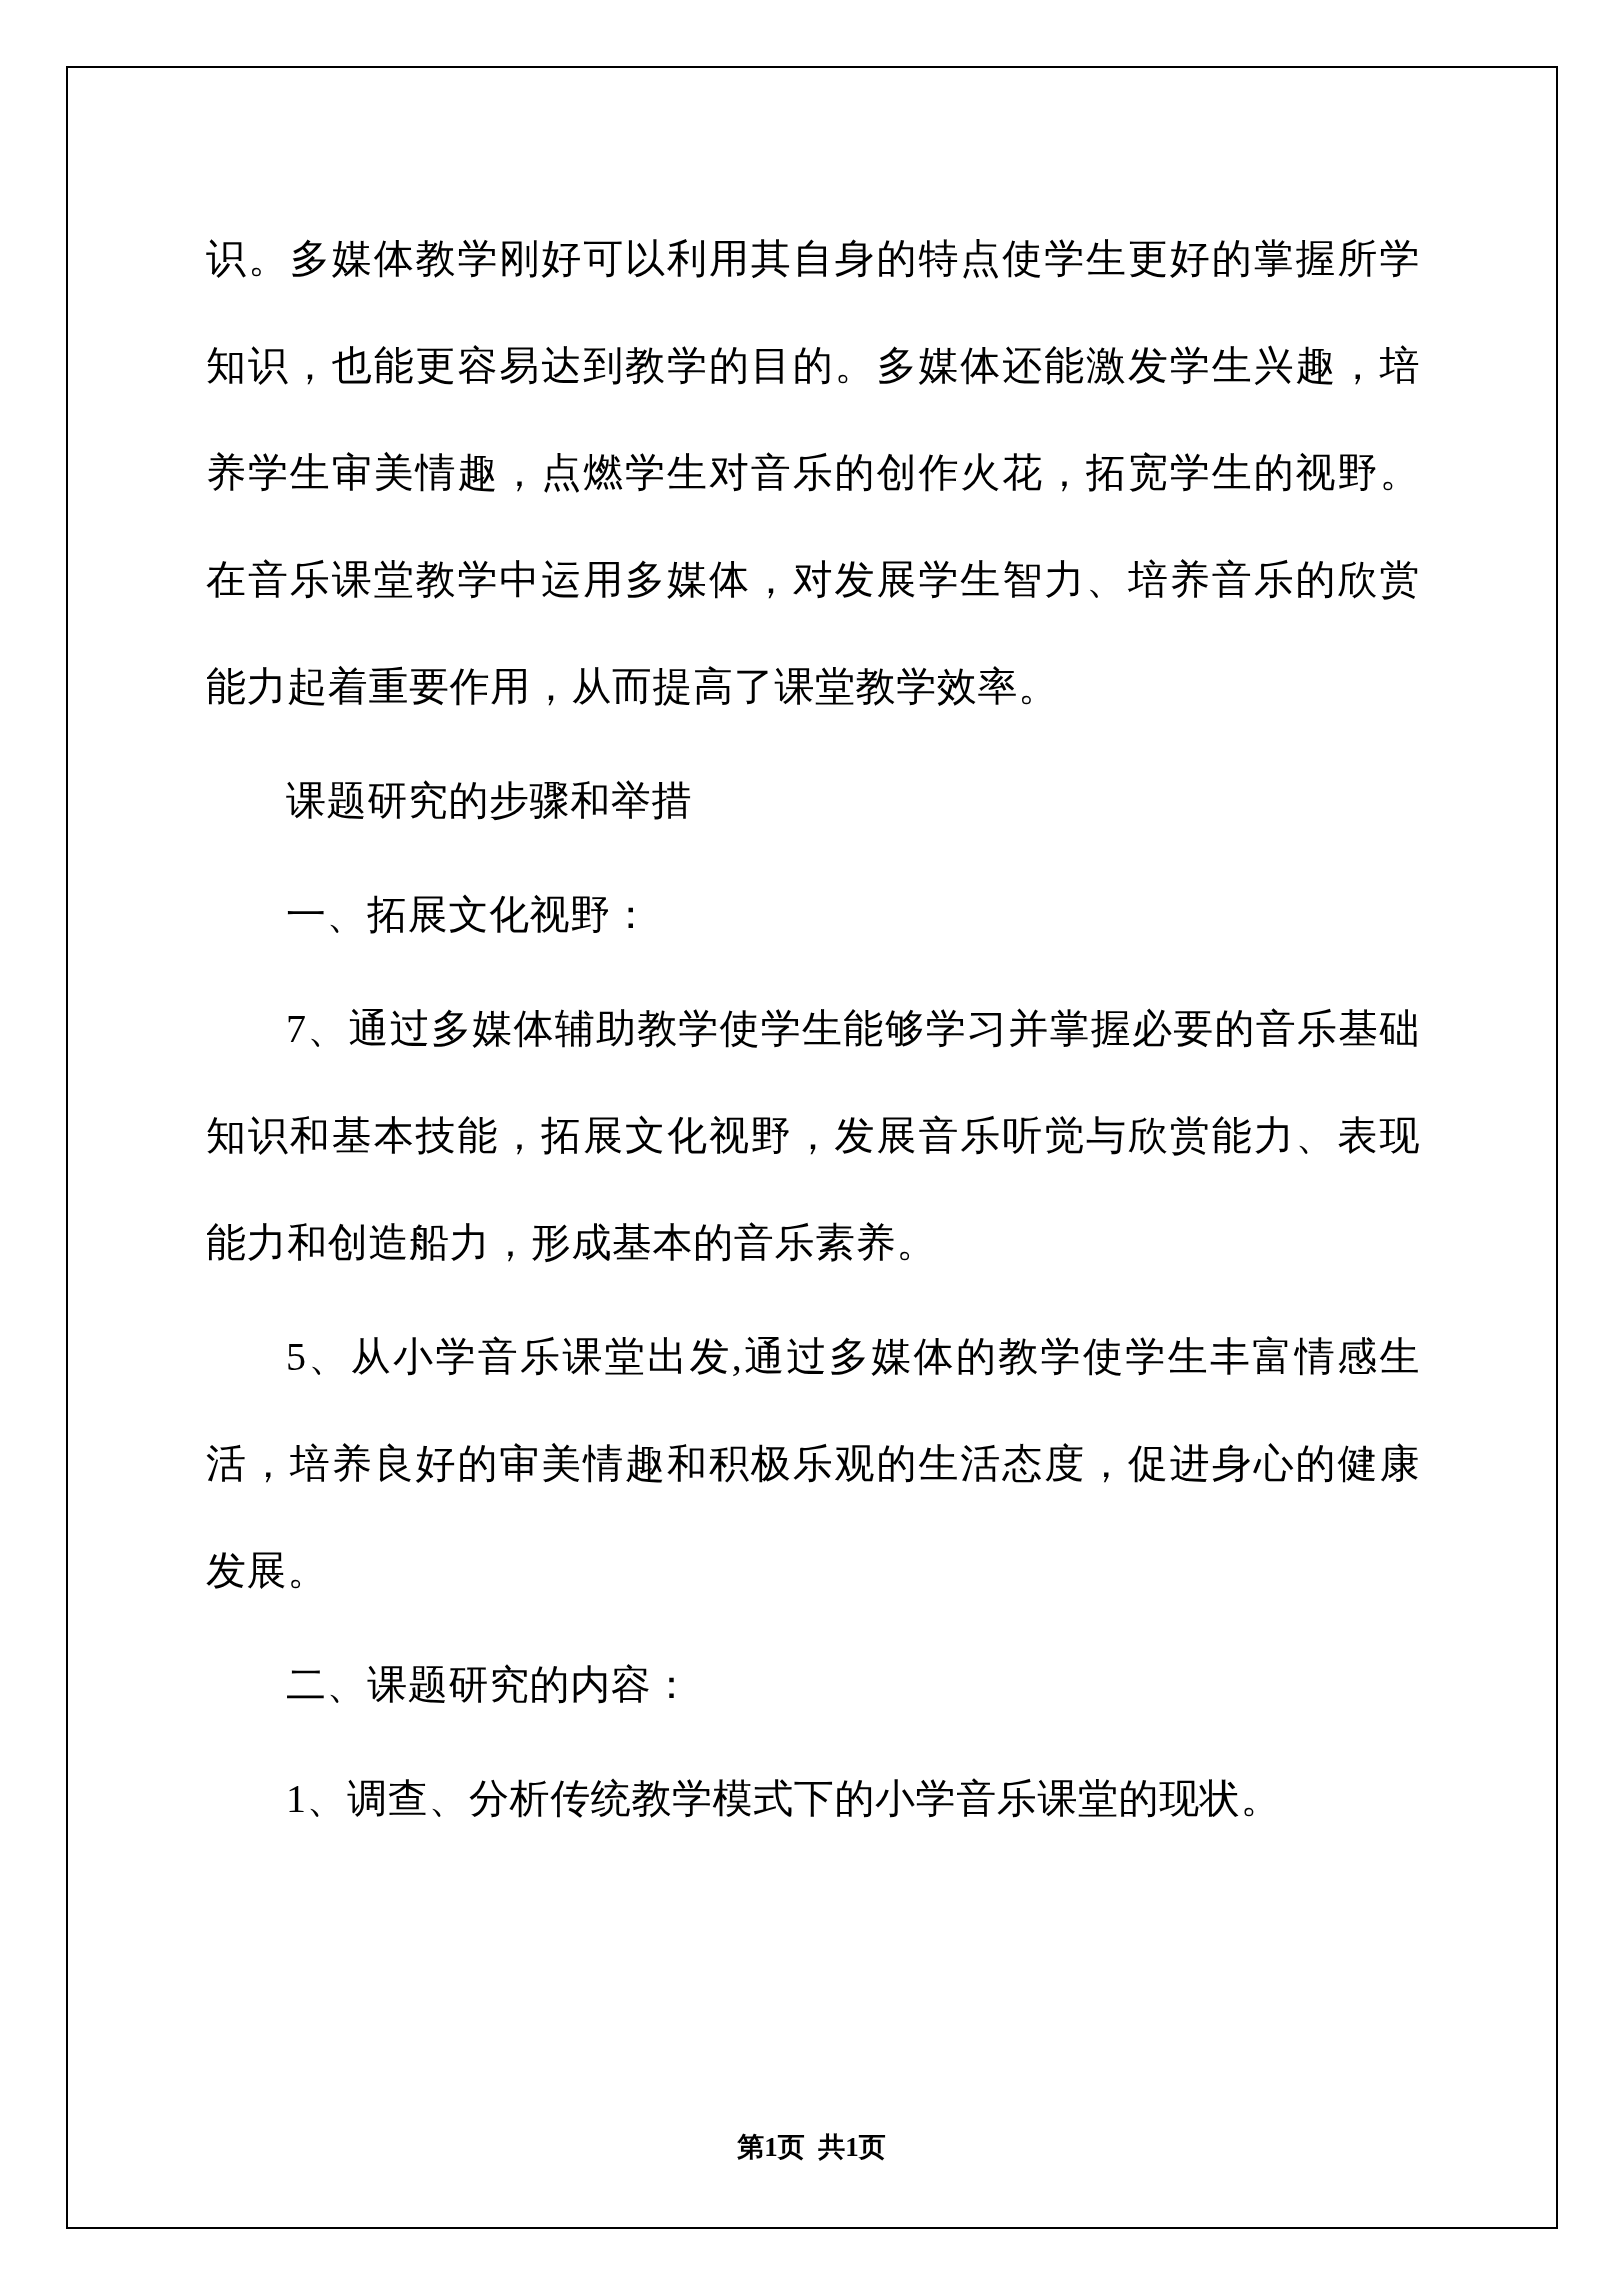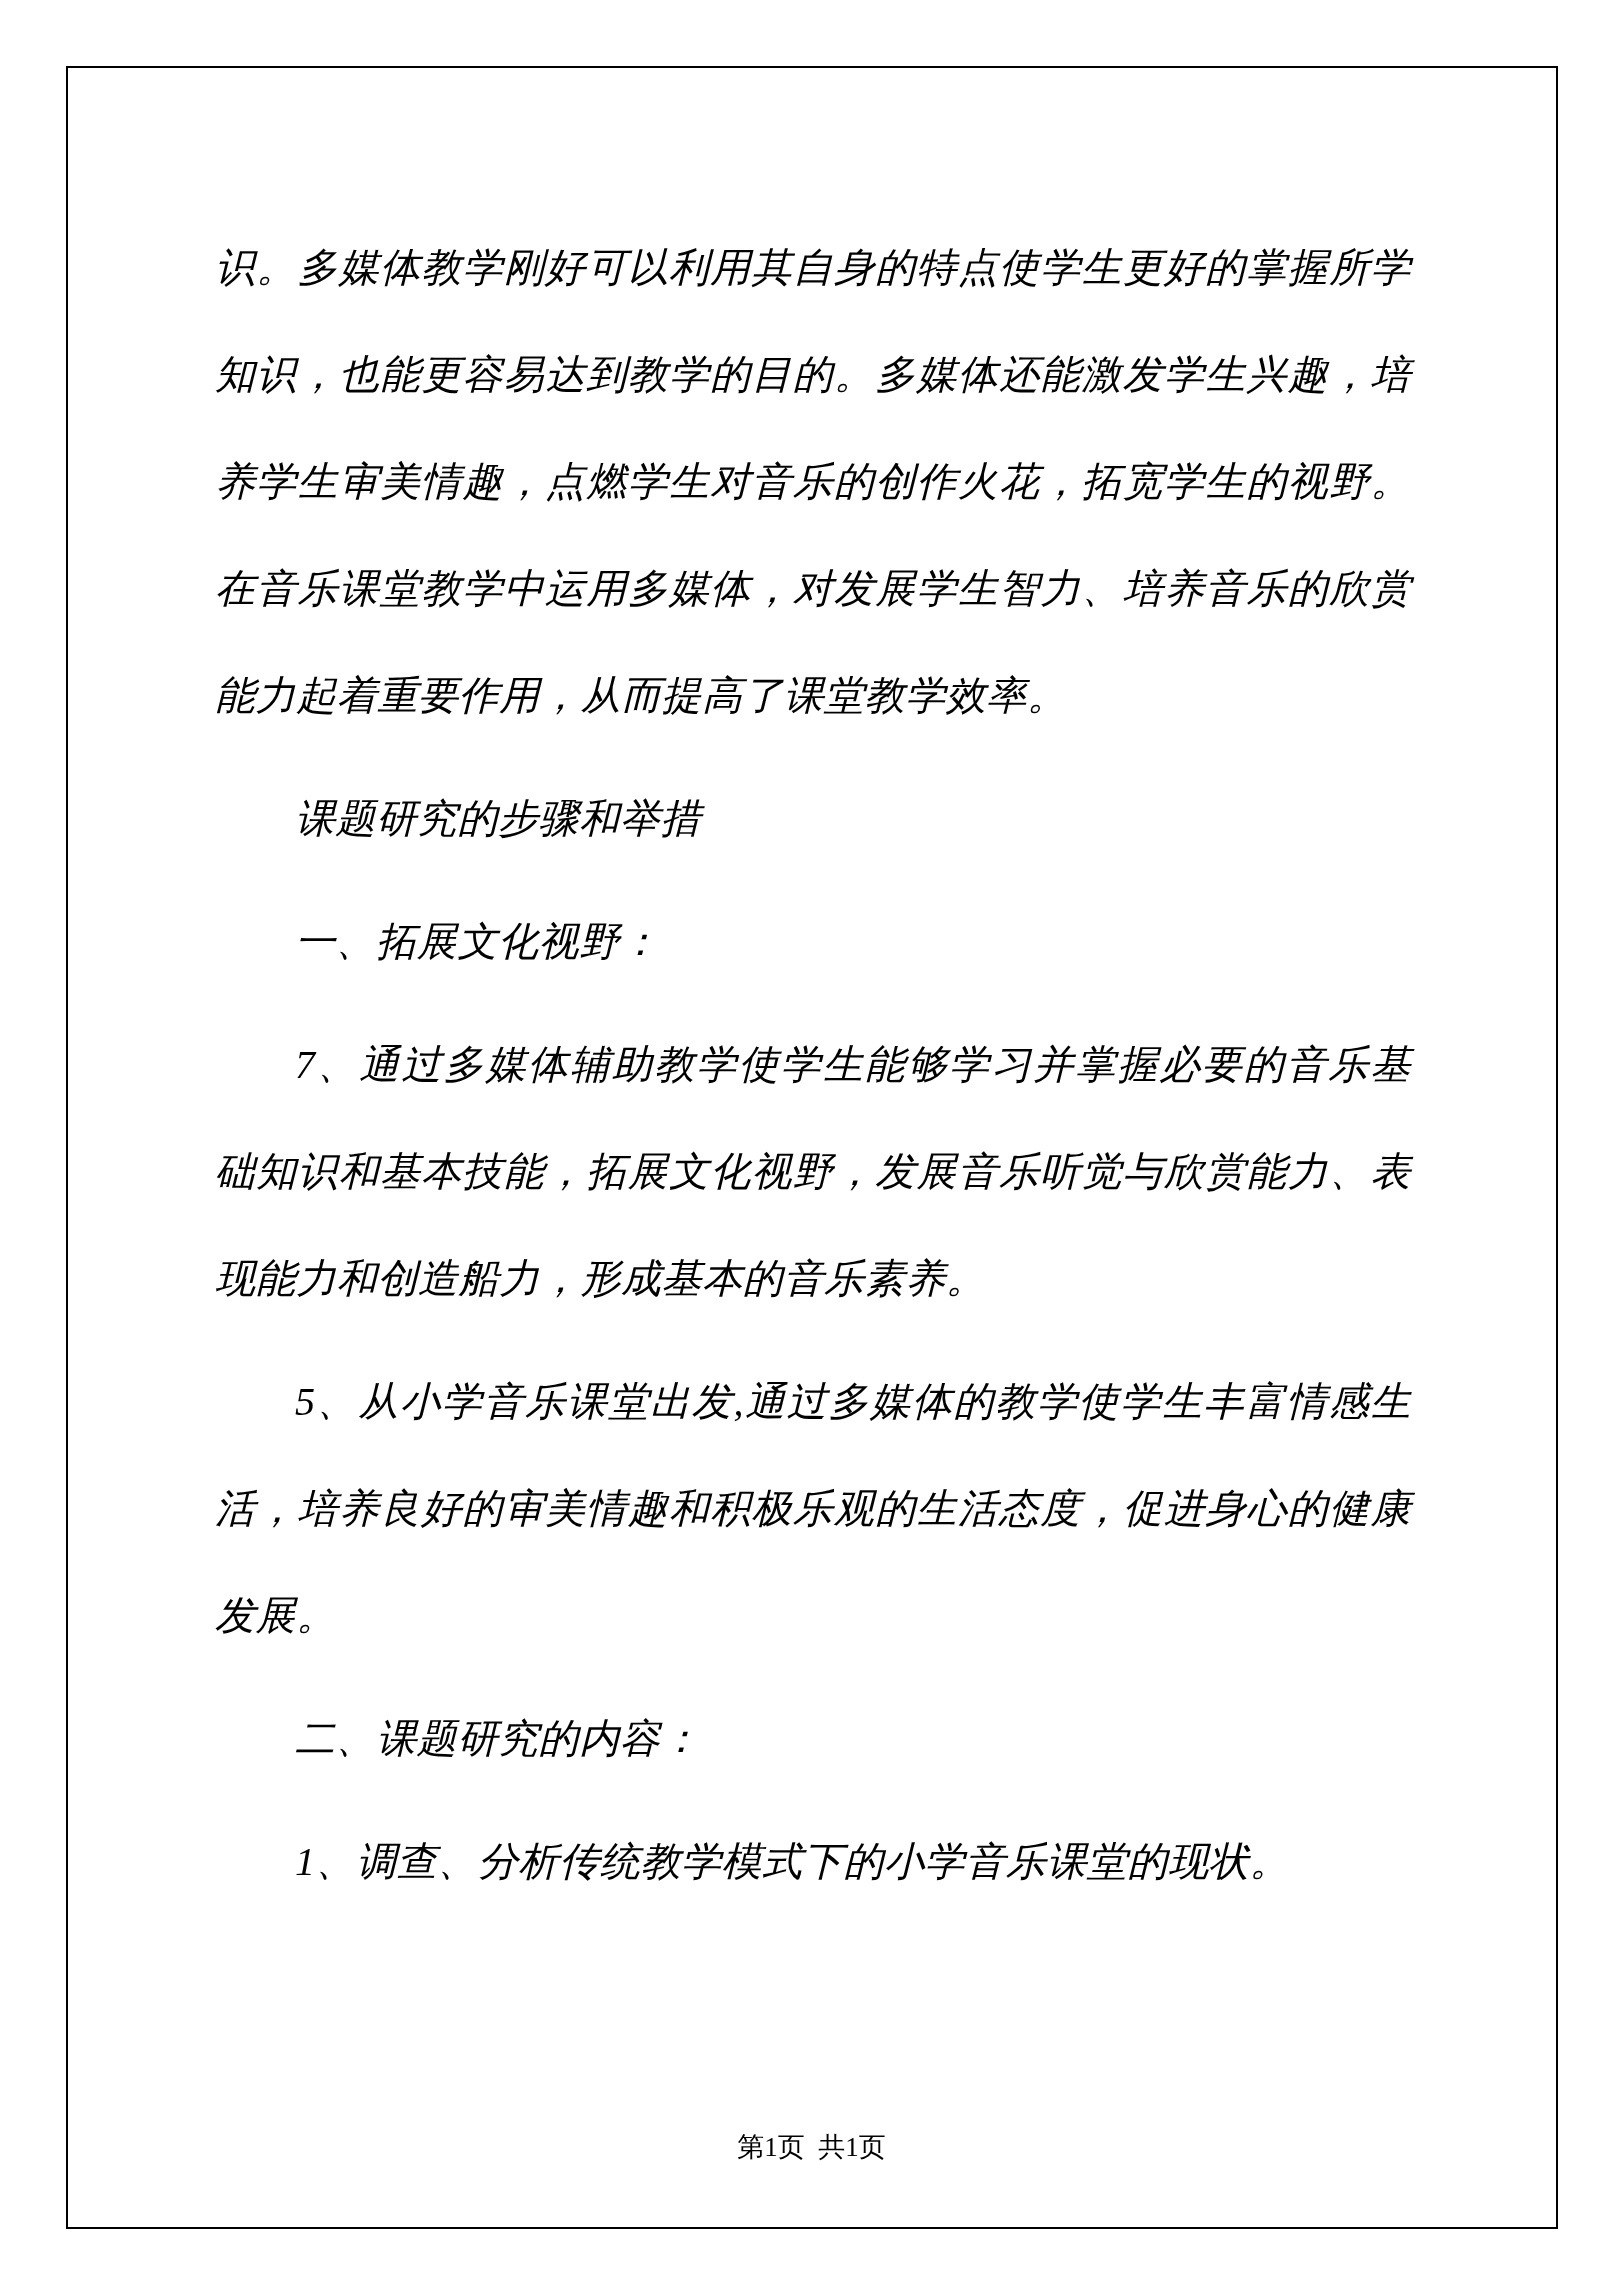--- a/index.html
+++ b/index.html
@@ -30,37 +30,37 @@
     left: 199px;
     top: 198px;
     width: 1228px;
     font-size: 40px;
     line-height: 107px;
     text-align: justify;
     text-justify: inter-ideograph;
     letter-spacing: 0.6px;
   }
   .doc-body p.para {
-    margin: 16px;
+    margin: 7px;
     padding: 0;
-    font-style: italic;
   }
   .doc-body p.para.indent {
     text-indent: 2em;
   }
   .page-footer {
     position: absolute;
     left: 0;
     right: 0;
     top: 2130px;
     height: 34px;
     text-align: center;
     font-size: 27px;
     line-height: 34px;
     white-space: pre;
+    font-weight: bold;
   }
 </style>
 </head>
 <body>
 
 <div class="page-frame"></div>
 
 <div class="doc-body">
 
 <p class="para">识。多媒体教学刚好可以利用其自身的特点使学生更好的掌握所学知识，也能更容易达到教学的目的。多媒体还能激发学生兴趣，培养学生审美情趣，点燃学生对音乐的创作火花，拓宽学生的视野。在音乐课堂教学中运用多媒体，对发展学生智力、培养音乐的欣赏能力起着重要作用，从而提高了课堂教学效率。</p>

